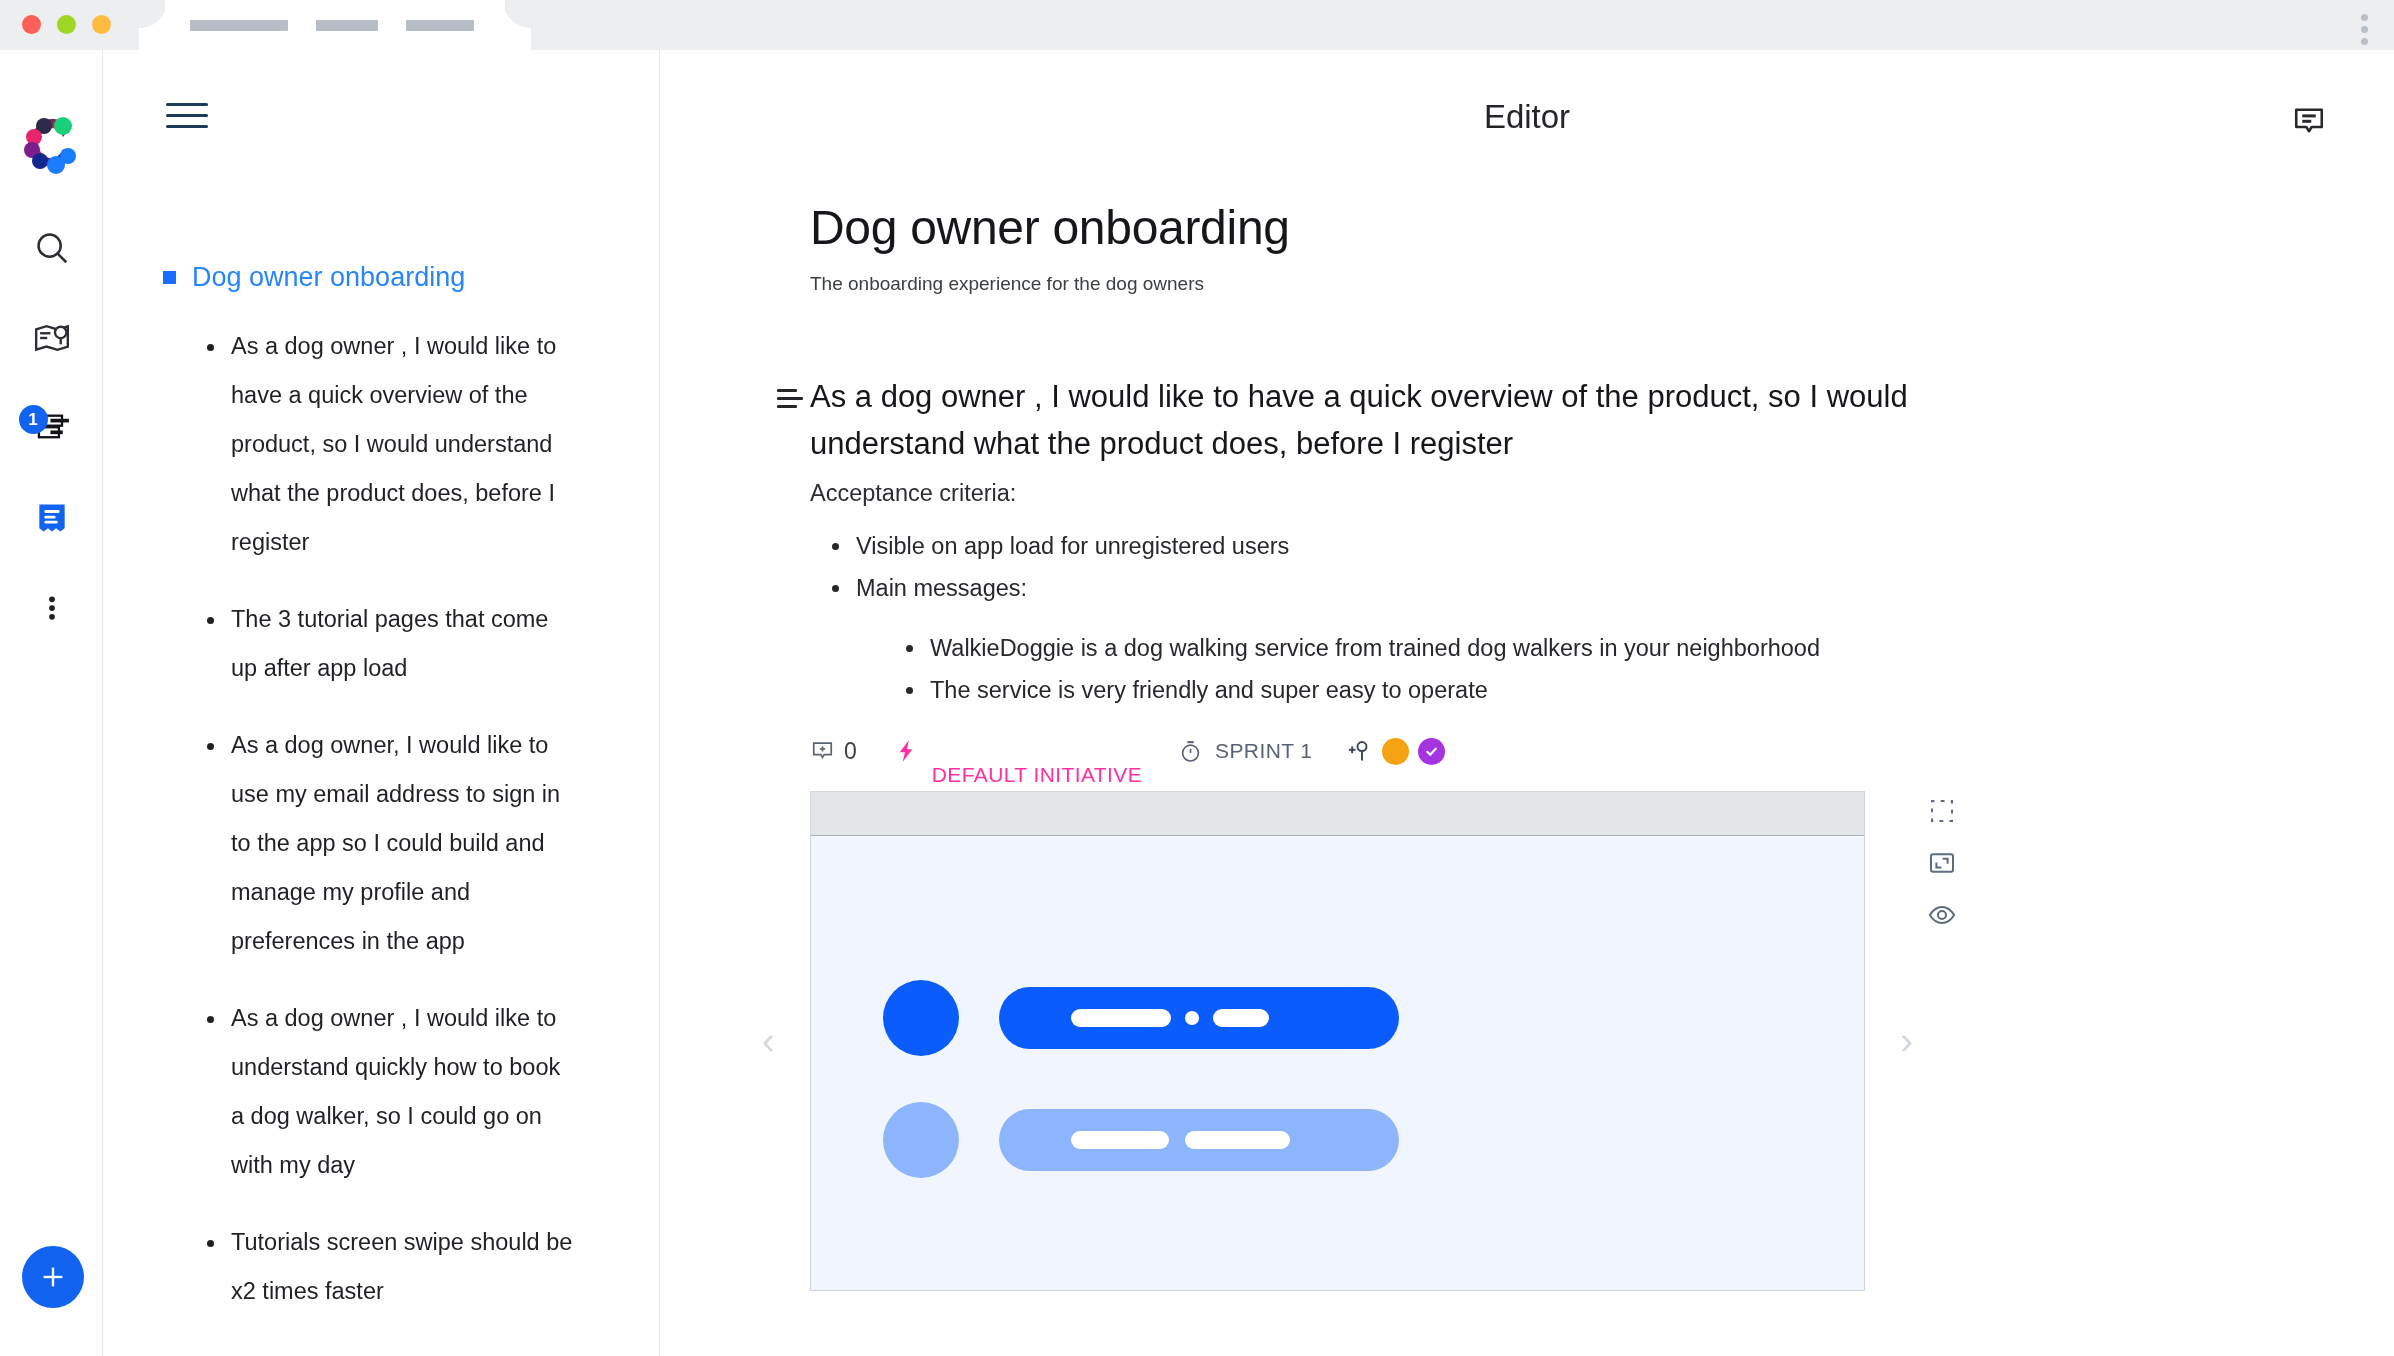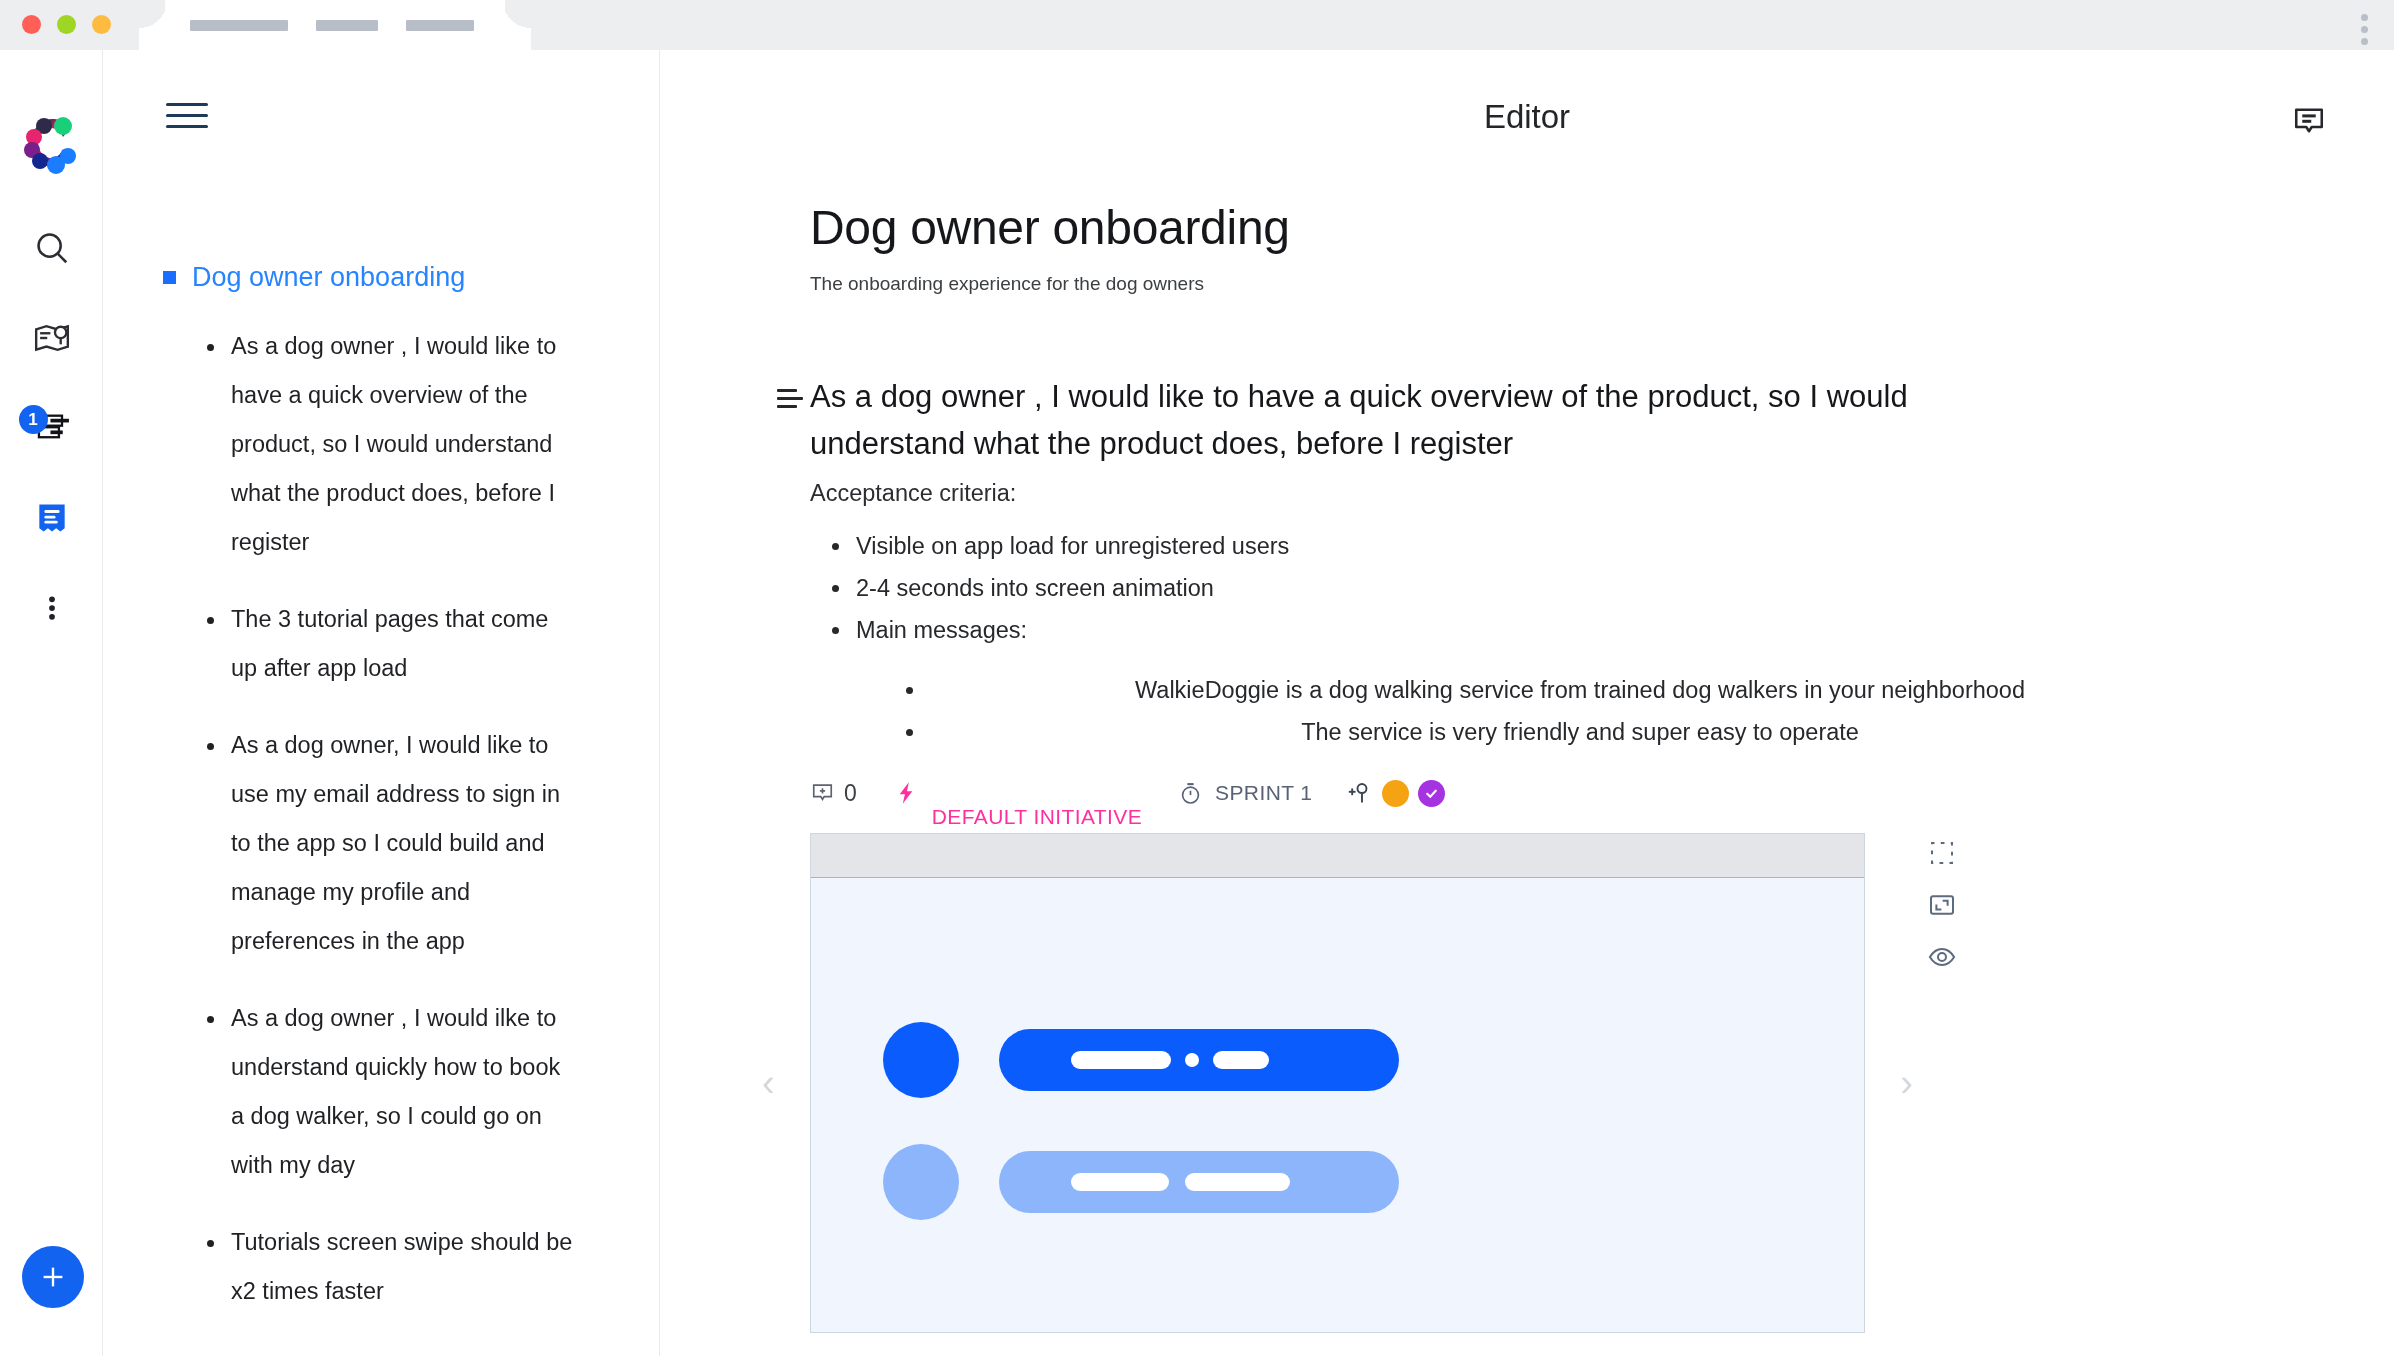--- a/index.html
+++ b/index.html
@@ -165,21 +165,21 @@
 
   .ac-list { margin-top: 18px; list-style: none; }
   .ac-list li {
     position: relative; padding-left: 46px; font-size: 23.5px;
     line-height: 42px; color: #26282c;
   }
   .ac-list li::before {
     content: ""; position: absolute; left: 22px; top: 18px;
     width: 7px; height: 7px; border-radius: 50%; background: #26282c;
   }
-  .ac-sub { list-style: none; margin-left: 28px; text-align: center; }
+  .ac-sub { list-style: none; margin-left: 28px; }
   .ac-sub li::before { left: 22px; }
 
   
   .meta {
     margin-top: 20px; display: flex; align-items: center; gap: 0;
     height: 40px;
   }
   .meta-group { display: flex; align-items: center; }
   .meta-count { font-size: 23px; color: #3c4043; margin-left: 9px; }
   .meta-initiative {
@@ -379,21 +379,20 @@
           <i></i>
             <i></i>
             <i></i>
         </div>
 
         <div class="story-title">As a dog owner , I would like to have a quick overview of the product, so I would understand what the product does, before I register</div>
         <div class="story-ac-label">Acceptance criteria:</div>
 
         <ul class="ac-list">
           <li>Visible on app load for unregistered users</li>
-          <li>2-4 seconds into screen animation</li>
           <li>
             <span>Main messages:</span>
             <ul class="ac-list ac-sub">
               <li>WalkieDoggie is a dog walking service from trained dog walkers in your neighborhood</li>
               <li>The service is very friendly and super easy to operate</li>
             </ul>
           </li>
         </ul>
 
         <div class="meta">

